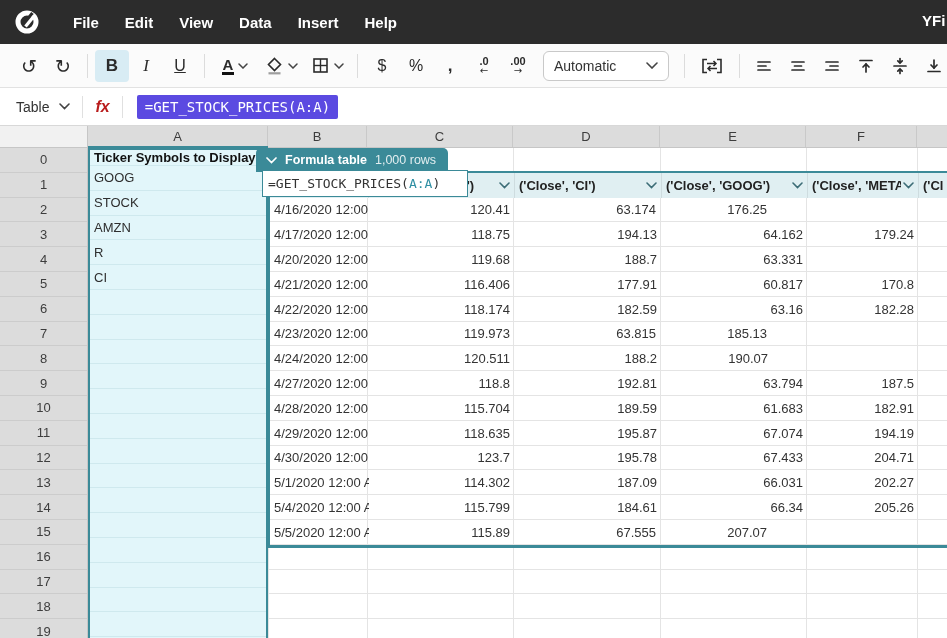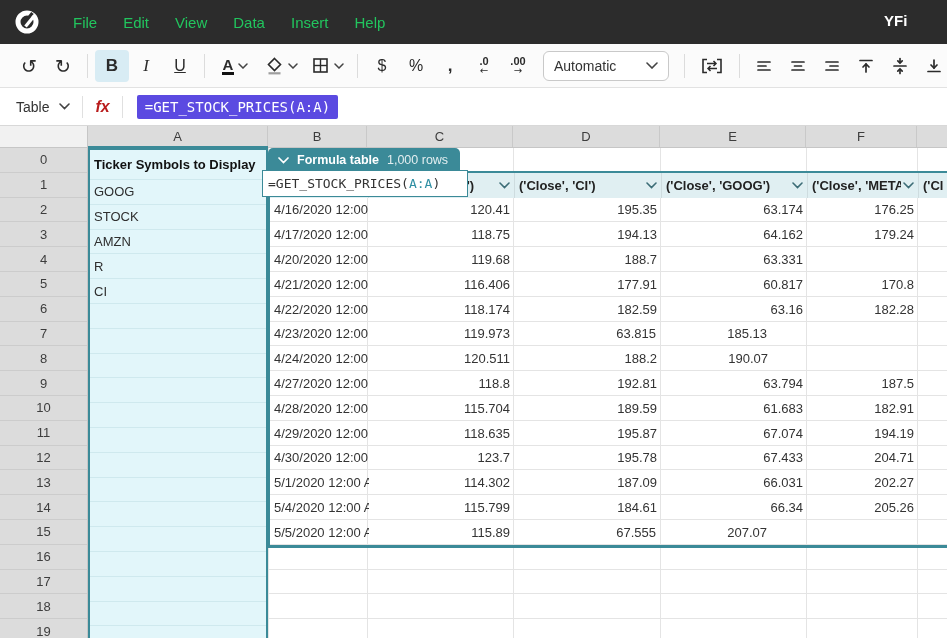--- a/index.html
+++ b/index.html
@@ -3,22 +3,22 @@
 <meta charset="utf-8">
 <style>
   * { margin:0; padding:0; box-sizing:border-box; }
   html,body { width:947px; height:638px; overflow:hidden; }
   body { font-family:"Liberation Sans","DejaVu Sans",sans-serif; background:#fff; position:relative; }
   .app { position:absolute; inset:0; width:947px; height:638px; overflow:hidden; background:#fff; }
 
   
   .topbar { position:absolute; left:0; top:0; width:947px; height:44px; background:#2c2c2c; display:flex; align-items:center; }
   .logo { width:30px; height:30px; margin-left:12px; margin-right:18px; display:flex; align-items:center; justify-content:center; }
-  .menu-item { color:#22c55e; font-size:15px; font-weight:400; margin:4px 13px; cursor:default; }
-  .file-title { position:absolute; left:884px; top:12px; color:#fff; font-size:15px; font-weight:600; white-space:nowrap; }
+  .menu-item { color:#ffffff; font-size:15px; font-weight:700; margin:4px 13px; cursor:default; }
+  .file-title { position:absolute; left:922px; top:12px; color:#fff; font-size:15px; font-weight:600; white-space:nowrap; }
 
   
   .toolbar { position:absolute; left:0; top:44px; width:947px; height:44px; background:#fbfbfb; border-bottom:1px solid #e2e2e2; display:flex; align-items:center; padding-left:12px; }
   .tb { width:34px; height:32px; display:flex; align-items:center; justify-content:center; color:#2b2b2b; font-size:16px; border-radius:4px; flex:none; }
   .tb.arrow { font-size:19px; font-family:"DejaVu Sans",sans-serif; }
   .tb.active { background:#d8ecf4; }
   .tb.bold { font-weight:700; font-size:17px; }
   .tb.italic { font-style:italic; font-family:"Liberation Serif",serif; font-size:17px; }
   .tb.underline { text-decoration:underline; font-size:16px; }
   .tbdiv { width:1px; height:24px; background:#dcdcdc; margin:0 7px; flex:none; }
@@ -49,36 +49,36 @@
   .rowheads { position:absolute; left:0; top:0; width:88px; height:100%; background:#dcdcdc; border-right:1px solid #c6c6c6; }
   .rowhead { width:100%; height:24.8px; display:flex; align-items:center; justify-content:center; font-size:13px; color:#3d3d3d; border-bottom:1px solid rgba(0,0,0,0.07); }
 
   .sheet { position:absolute; left:88px; top:0; width:859px; height:100%; background:#fff; }
   .baserow { width:100%; height:24.8px; border-bottom:1px solid #e4e4e4; }
   .vline { position:absolute; top:0; bottom:0; width:1px; background:#e4e4e4; }
 
   
   .colA { position:absolute; left:0; top:0; width:180px; height:100%; background:#e2f6fa; border:2px solid #3b8a98; border-bottom:none; z-index:2; }
   .cola-cell { width:100%; height:24.8px; border-bottom:1px solid #cfe9ee; padding:0 4px; display:flex; align-items:center; font-size:13px; color:#2f2f2f; white-space:nowrap; overflow:hidden; }
-  .colA .cola-cell:nth-of-type(1) { height:30px; font-weight:700; color:#111; }
+  .colA .cola-cell:nth-of-type(1) { height:16px; font-weight:700; color:#111; }
 
   
   .ftable { position:absolute; left:180px; top:23px; width:679px; height:377px; border:2px solid #3b8a98; border-bottom:3px solid #3b8a98; border-right:none; z-index:3; }
   .ft-headrow { width:100%; height:24.6px; background:#e0eff2; display:flex; }
   .ft-h { height:100%; display:flex; align-items:center; padding:0 4px; gap:2px; border-right:1px solid rgba(0,0,0,0.08); overflow:hidden; flex:none; }
   .ft-h .lbl { font-size:13px; font-weight:600; color:#222; white-space:nowrap; overflow:hidden; flex:1; }
   .ft-h .chev { flex:none; }
   .w-date { width:99px; } .w-c { width:146px; } .w-d { width:147px; } .w-e { width:146px; } .w-f { width:111px; } .w-g { width:28px; border-right:none; }
   .ft-row { width:100%; height:24.8px; display:flex; }
   .cell { height:100%; display:flex; align-items:center; font-size:13px; color:#333; white-space:nowrap; overflow:hidden; flex:none; }
   .cell.date { padding-left:4px; justify-content:flex-start; }
   .cell.num { padding-right:5px; justify-content:flex-end; }
 
   
-  .badge { position:absolute; left:180px; top:0; height:24px; width:192px; background:#3b8a98; border-radius:5px 5px 0 0; display:flex; align-items:center; padding:0 10px; gap:8px; z-index:4; color:#fff; }
+  .badge { position:absolute; left:168px; top:0; height:24px; width:192px; background:#3b8a98; border-radius:5px 5px 0 0; display:flex; align-items:center; padding:0 10px; gap:8px; z-index:4; color:#fff; }
   .badge .bname { font-size:12.5px; font-weight:700; white-space:nowrap; }
   .badge .brows { font-size:12.5px; opacity:.85; white-space:nowrap; }
 
   
   .anchor-formula { position:absolute; left:174px; top:22px; width:206px; height:27px; background:#fff; border:1.5px solid #3b8a98; z-index:5; display:flex; align-items:center; padding-left:5px; font-family:"DejaVu Sans Mono",monospace; font-size:13px; color:#333; white-space:nowrap; }
   .anchor-formula .rng { color:#2f8fa3; }
 </style>
 </head>
 <body>
 
@@ -416,21 +416,20 @@
               </svg>
           </div>
           <div class="ft-h w-g">
             <span class="lbl">('Close', 'R')</span>
           </div>
         </div>
 
           <div class="ft-row">
             <div class="cell date w-date">4/16/2020 12:00 AM</div>
             <div class="cell num w-c">120.41</div>
-            <div class="cell num w-d">195.35</div>
             <div class="cell num w-e">63.174</div>
             <div class="cell num w-f">176.25</div>
           </div>
 
           <div class="ft-row">
             <div class="cell date w-date">4/17/2020 12:00 AM</div>
             <div class="cell num w-c">118.75</div>
             <div class="cell num w-d">194.13</div>
             <div class="cell num w-e">64.162</div>
             <div class="cell num w-f">179.24</div>

